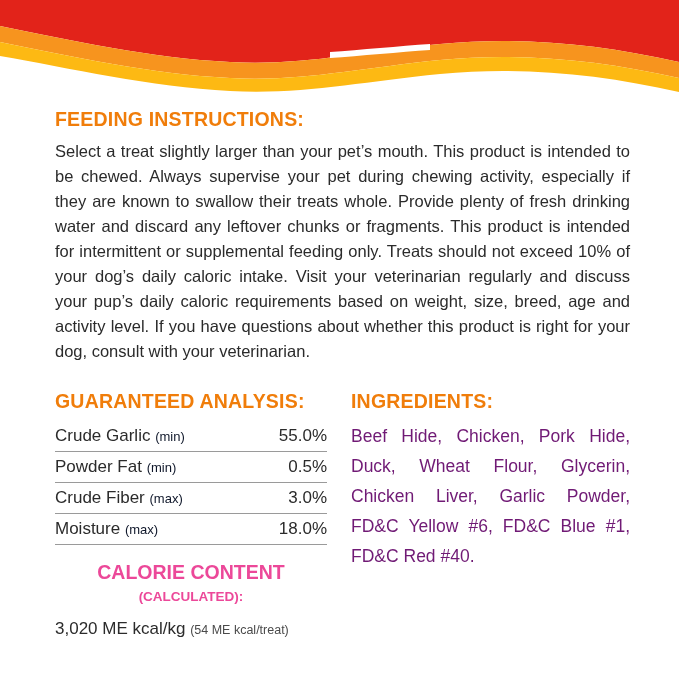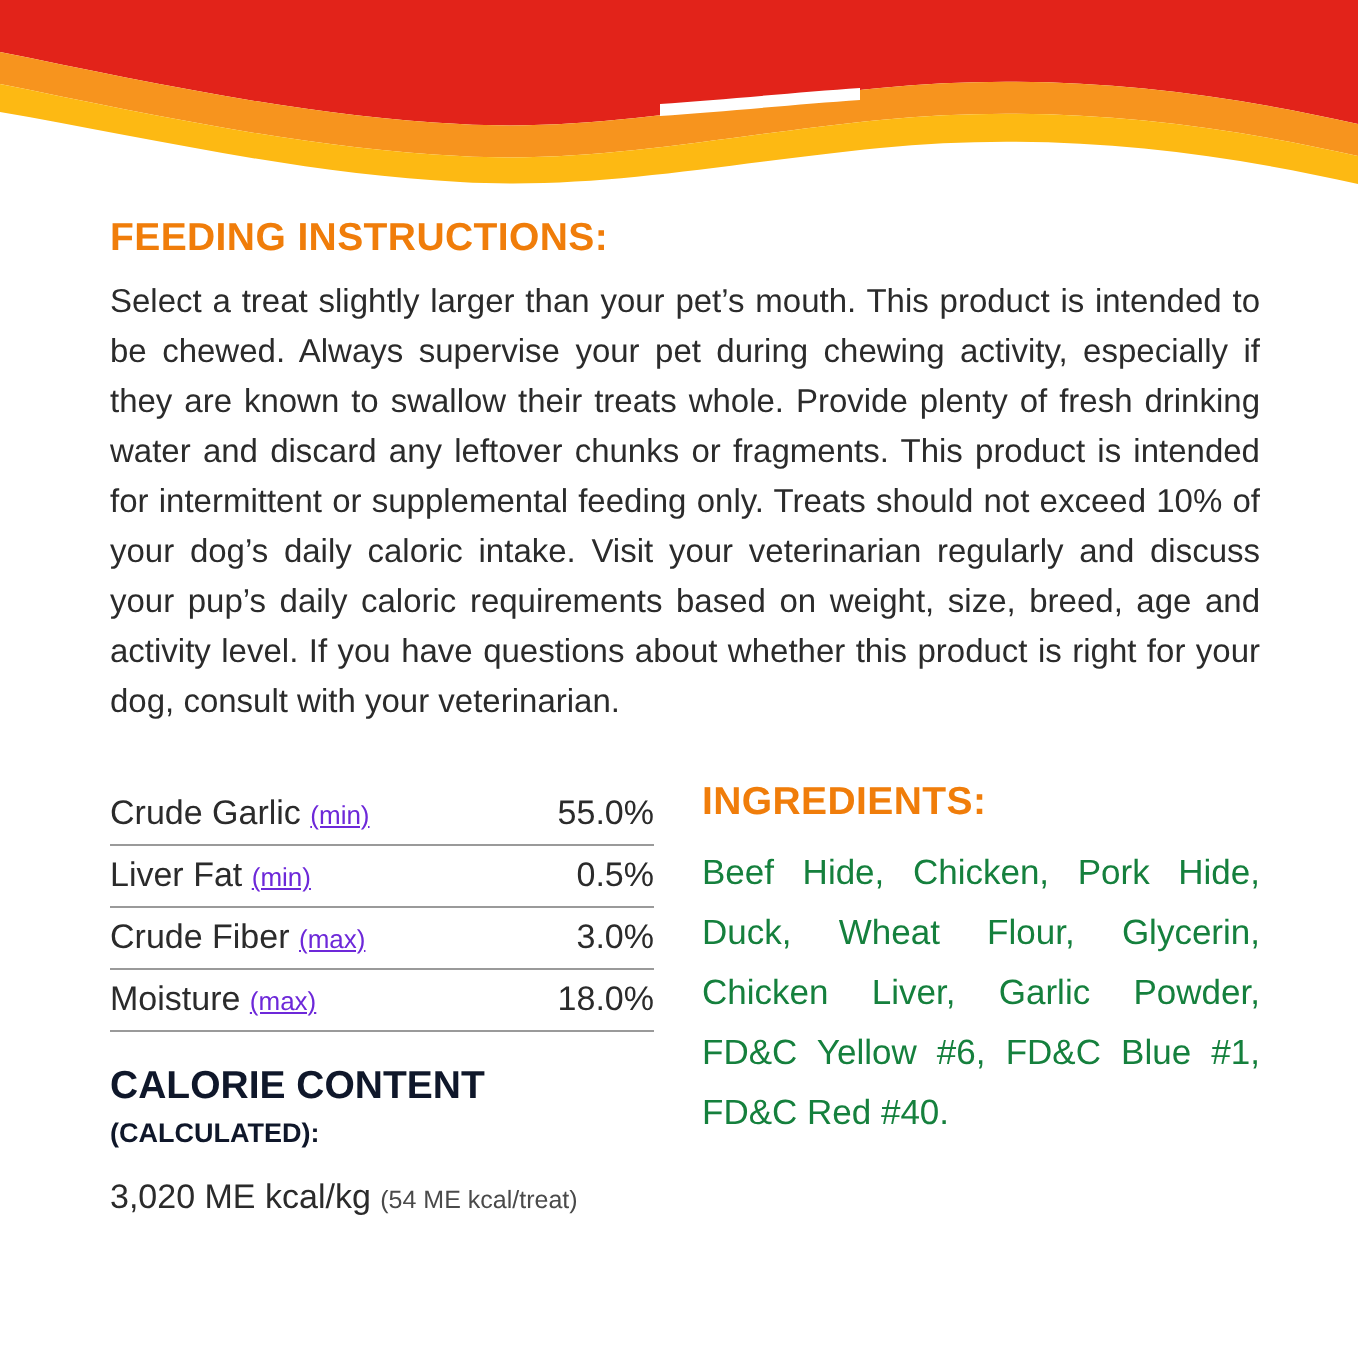--- a/index.html
+++ b/index.html
@@ -80,47 +80,47 @@
   }
   .ga-table td.nutrient {
     text-align: left;
   }
   .ga-table td.value {
     text-align: right;
     white-space: nowrap;
   }
   .qualifier {
     font-size: 13px;
-    color: #6d28d9;
-    text-decoration: underline;
+    color: #0f172a;
   }
 
   .calorie-heading {
-    color: #0f172a;
+    color: #ec4899;
     font-size: 19.5px;
     font-weight: bold;
     margin: 16px 0 4px 0;
     line-height: 22px;
+    text-align: center;
   }
   .calorie-heading .calc {
     font-size: 13.5px;
     font-weight: bold;
   }
   .calorie-value {
     font-size: 17px;
     color: #2b2b2b;
     margin-top: 11px;
   }
   .calorie-value .per-treat {
     font-size: 12.5px;
     color: #4a4a4a;
   }
 
   .ingredients-text {
-    color: #15803d;
+    color: #701a75;
     font-size: 17.5px;
     line-height: 30px;
     text-align: justify;
     margin: 4px 0 0 0;
   }
 </style>
 </head>
 <body>
 
 <div class="page">
@@ -133,29 +133,30 @@
   </svg>
 
   <div class="content">
 
     <h2 class="section-heading">FEEDING INSTRUCTIONS:</h2>
     <p class="body-text">Select a treat slightly larger than your pet’s mouth. This product is intended to be chewed. Always supervise your pet during chewing activity, especially if they are known to swallow their treats whole. Provide plenty of fresh drinking water and discard any leftover chunks or fragments. This product is intended for intermittent or supplemental feeding only. Treats should not exceed 10% of your dog’s daily caloric intake. Visit your veterinarian regularly and discuss your pup’s daily caloric requirements based on weight, size, breed, age and activity level. If you have questions about whether this product is right for your dog, consult with your veterinarian.</p>
 
     <div class="columns">
 
       <div class="col-left">
+        <h2 class="section-heading">GUARANTEED ANALYSIS:</h2>
 
         <table class="ga-table">
           <tbody>
             <tr>
               <td class="nutrient"><span>Crude Garlic</span> <span class="qualifier">(min)</span></td>
               <td class="value">55.0%</td>
             </tr>
             <tr>
-              <td class="nutrient"><span>Liver Fat</span> <span class="qualifier">(min)</span></td>
+              <td class="nutrient"><span>Powder Fat</span> <span class="qualifier">(min)</span></td>
               <td class="value">0.5%</td>
             </tr>
             <tr>
               <td class="nutrient"><span>Crude Fiber</span> <span class="qualifier">(max)</span></td>
               <td class="value">3.0%</td>
             </tr>
             <tr>
               <td class="nutrient"><span>Moisture</span> <span class="qualifier">(max)</span></td>
               <td class="value">18.0%</td>
             </tr>

